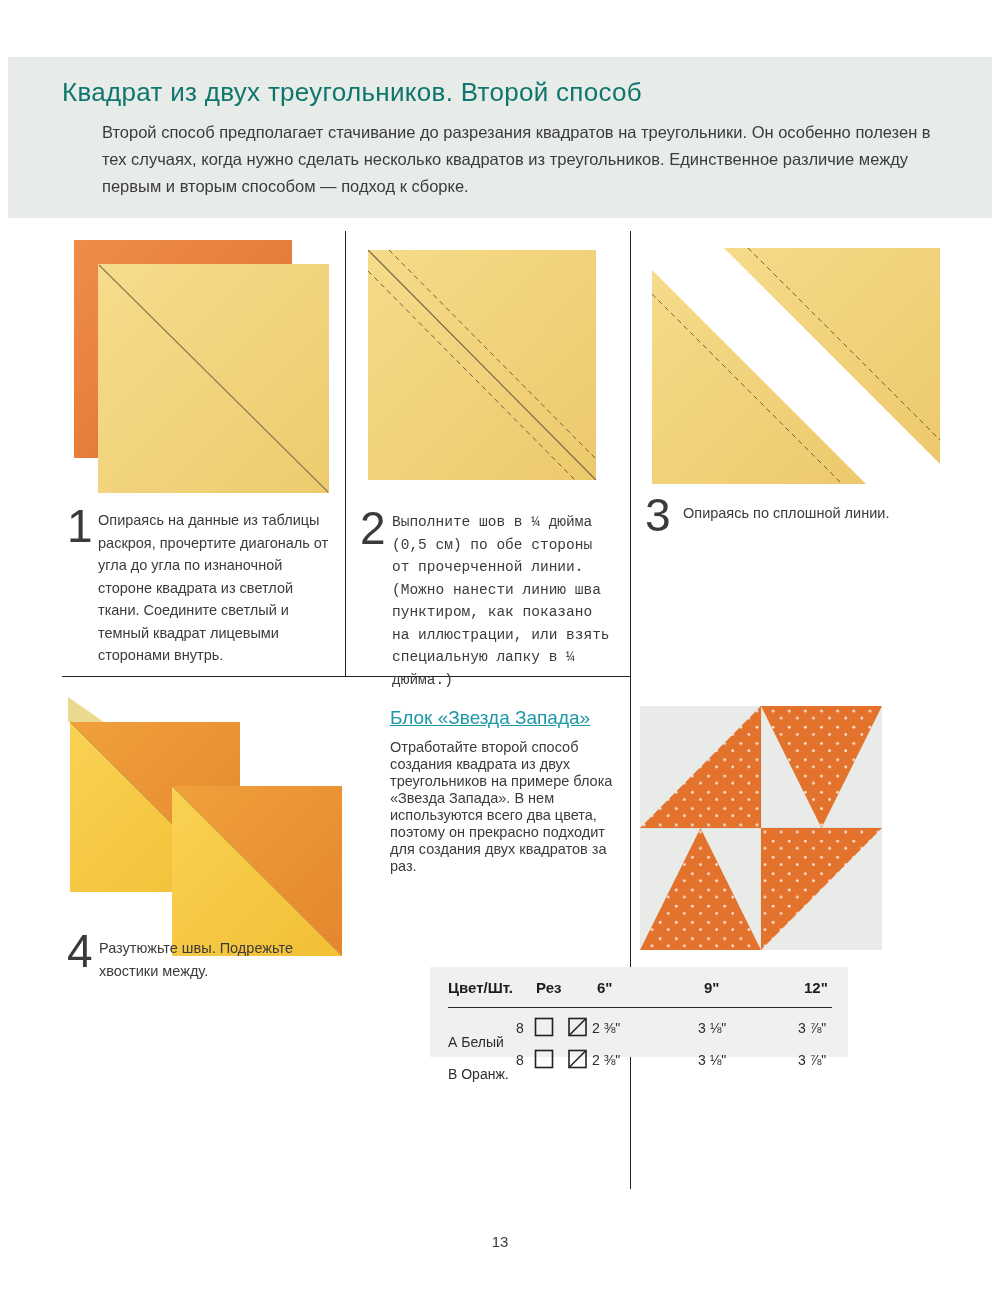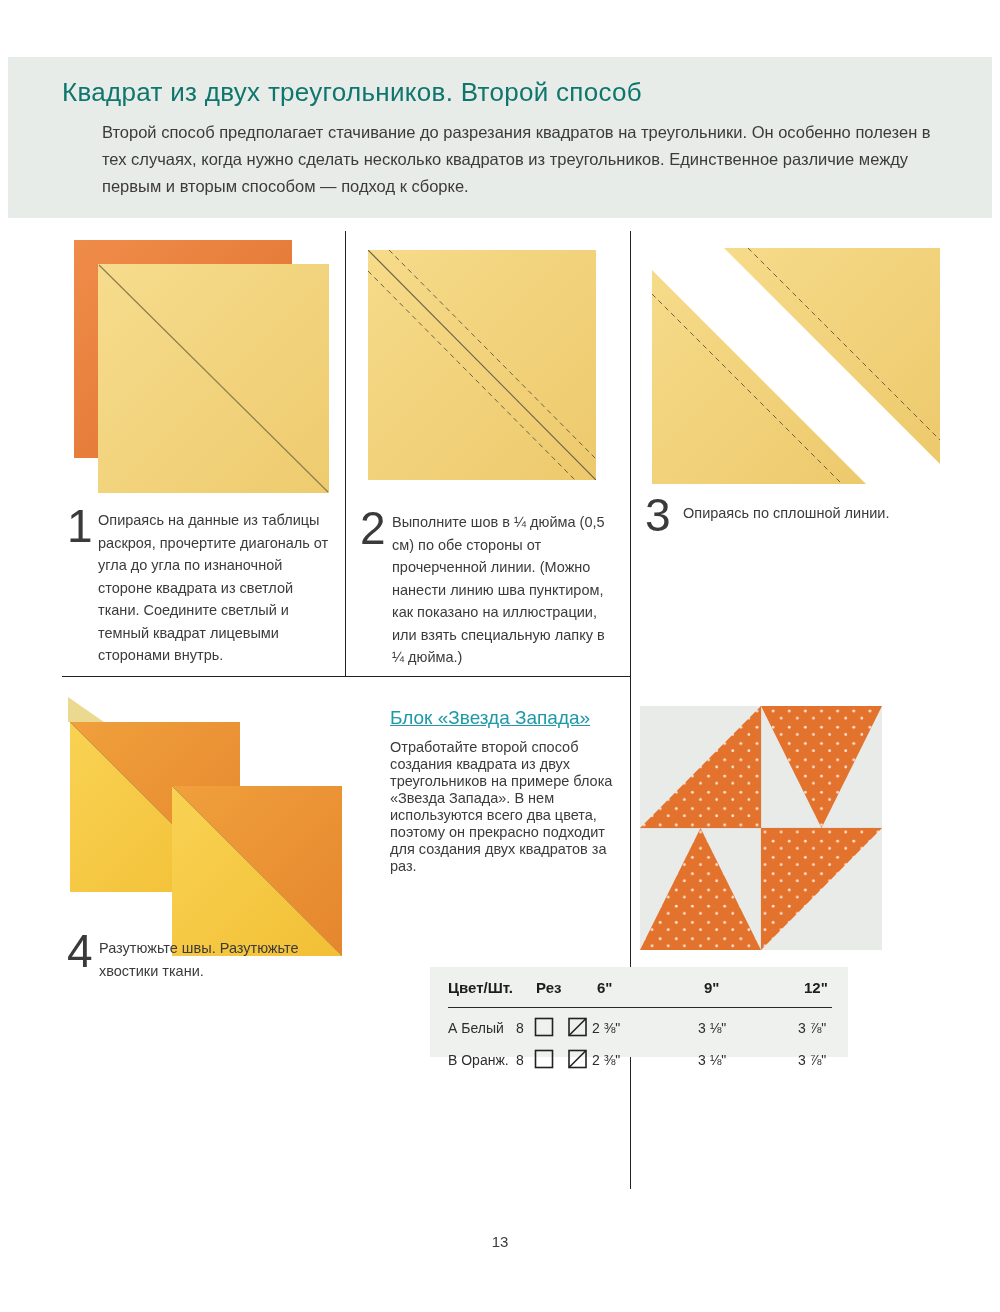--- a/index.html
+++ b/index.html
@@ -66,21 +66,21 @@
   .num3 { left: 645px; top: 492px; }
   .num4 { left: 67px;  top: 928px; }
 
   .step-text {
     position: absolute;
     font-size: 14.5px;
     line-height: 22.5px;
     color: #3b3b3b;
   }
   .text1 { left: 98px;  top: 509px; width: 236px; }
-  .text2 { left: 392px; top: 511px; width: 220px; }
+  .text2 { left: 392px; top: 511px; width: 220px; font-family: Liberation Mono, monospace; }
   .text3 { left: 683px; top: 502px; width: 248px; }
   .text4 { left: 99px;  top: 937px; width: 232px; }
 
   
   .block-heading {
     position: absolute;
     left: 390px; top: 707px;
     font-size: 19px;
     font-weight: 400;
     color: #1d99a8;
@@ -106,21 +106,21 @@
   .cut-table .th { font-weight: bold; font-size: 15px; color: #1d1d1d; }
   .th-color { left: 18px;  top: 12px; }
   .th-cut   { left: 106px; top: 12px; }
   .th-6     { left: 167px; top: 12px; }
   .th-9     { left: 274px; top: 12px; }
   .th-12    { left: 374px; top: 12px; }
   .thead-rule { position: absolute; left: 18px; top: 40px; width: 384px; height: 1px; background: #2a2a2a; }
 
   .r1 { top: 53px; }
   .r2 { top: 85px; }
-  .c-label { left: 18px; }
+  .c-label { left: 18px; margin-top: 14px; }
   .c-qty   { left: 86px; }
   .c-icon-a { left: 104px; top: 50px; position: absolute; line-height: 0; }
   .c-icon-b { left: 137px; top: 50px; position: absolute; line-height: 0; }
   .c-icon-a.row2, .c-icon-b.row2 { top: 82px; }
   .c-s6  { left: 162px; }
   .c-s9  { left: 268px; }
   .c-s12 { left: 368px; }
 
   
   .page-number {
@@ -222,21 +222,21 @@
   <div class="step-num num1">1</div>
   <p class="step-text text1">Опираясь на данные из таблицы раскроя, прочертите диагональ от угла до угла по изнаночной стороне квадрата из светлой ткани. Соедините светлый и темный квадрат лицевыми сторонами внутрь.</p>
 
   <div class="step-num num2">2</div>
   <p class="step-text text2">Выполните шов в ¼ дюйма (0,5 см) по обе стороны от прочерченной линии. (Можно нанести линию шва пунктиром, как показано на иллюстрации, или взять специальную лапку в ¼ дюйма.)</p>
 
   <div class="step-num num3">3</div>
   <p class="step-text text3">Опираясь по сплошной линии.</p>
 
   <div class="step-num num4">4</div>
-  <p class="step-text text4">Разутюжьте швы. Разутюжьте хвостики ткани.</p>
+  <p class="step-text text4">Разутюжьте швы. Подрежьте хвостики между.</p>
 
   <h2 class="block-heading">Блок «Звезда Запада»</h2>
   <p class="block-body">Отработайте второй способ создания квадрата из двух треугольников на примере блока «Звезда Запада». В нем используются всего два цвета, поэтому он прекрасно подходит для создания двух квадратов за раз.</p>
 
   <figure class="illus quilt">
     <svg width="242" height="244" viewBox="0 0 240 240" preserveAspectRatio="none" xmlns="http://www.w3.org/2000/svg">
       <defs>
         <pattern id="od" width="16" height="16" patternUnits="userSpaceOnUse">
           <rect width="16" height="16" fill="#e2722c"></rect>
           <circle cx="4" cy="5" r="1.4" fill="#ffffff" opacity="0.8"></circle>

